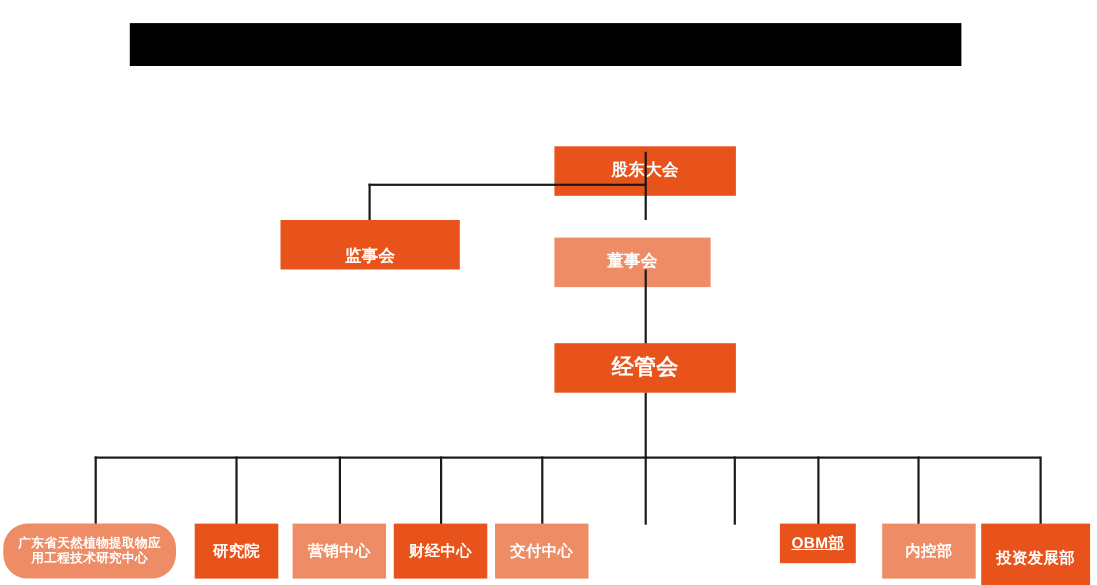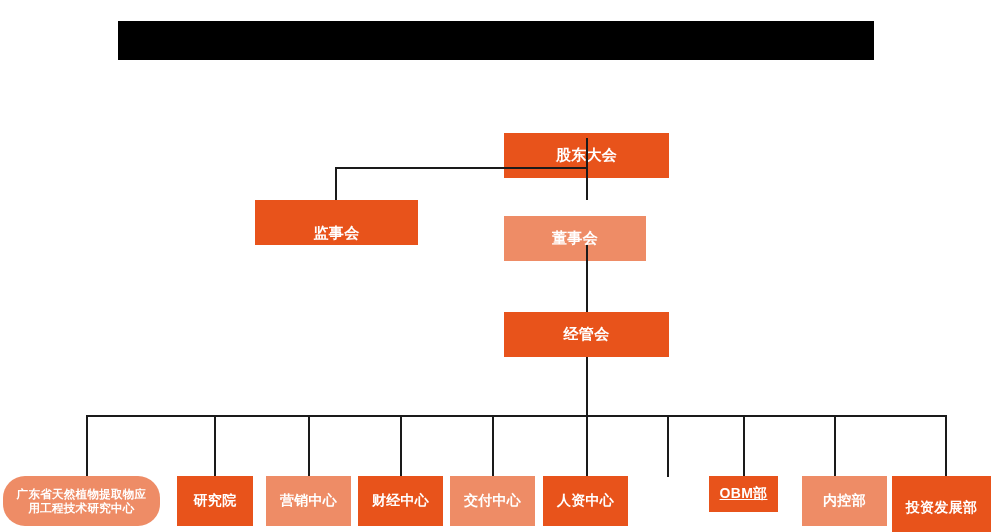--- a/index.html
+++ b/index.html
@@ -48,21 +48,21 @@
     font-weight: bold;
     line-height: 1.25;
     letter-spacing: 0.3px;
     padding: 2px 3px;
   }
   .node.dark  { background: #e8531b; }
   .node.light { background: #ee8c66; }
 
   .node.lvl1 { font-size: 15px; }
   .node.lvl2 { font-size: 15px; }
-  .node.lvl3 { font-size: 15px; }
+  .node.lvl3 { font-size: 20px; }
   .node.leaf { font-size: 14px; }
   .node.leaf.small { font-size: 11.5px; font-weight: bold; border-radius: 22px; }
 </style>
 </head>
 <body>
 
 <div id="chart">
 
   <div class="title-banner"></div>
 
@@ -123,23 +123,20 @@
   </div>
 
   <div class="node dark leaf" style="left:358px; top:476px; width:85px; height:50px;">
     <span>财经中心</span>
   </div>
 
   <div class="node light leaf" style="left:450px; top:476px; width:85px; height:50px;">
     <span>交付中心</span>
   </div>
 
-  <div class="node dark leaf" style="left:543px; top:476px; width:85px; height:50px;">
-    <span>人资中心</span>
-  </div>
 
 
   <div class="node dark leaf" style="left:709px; top:476px; width:69px; height:36px;text-decoration:underline;">
     <span>OBM部</span>
   </div>
 
   <div class="node light leaf" style="left:792px; top:476px; width:85px; height:50px;margin-left:10px;">
     <span>内控部</span>
   </div>
 

